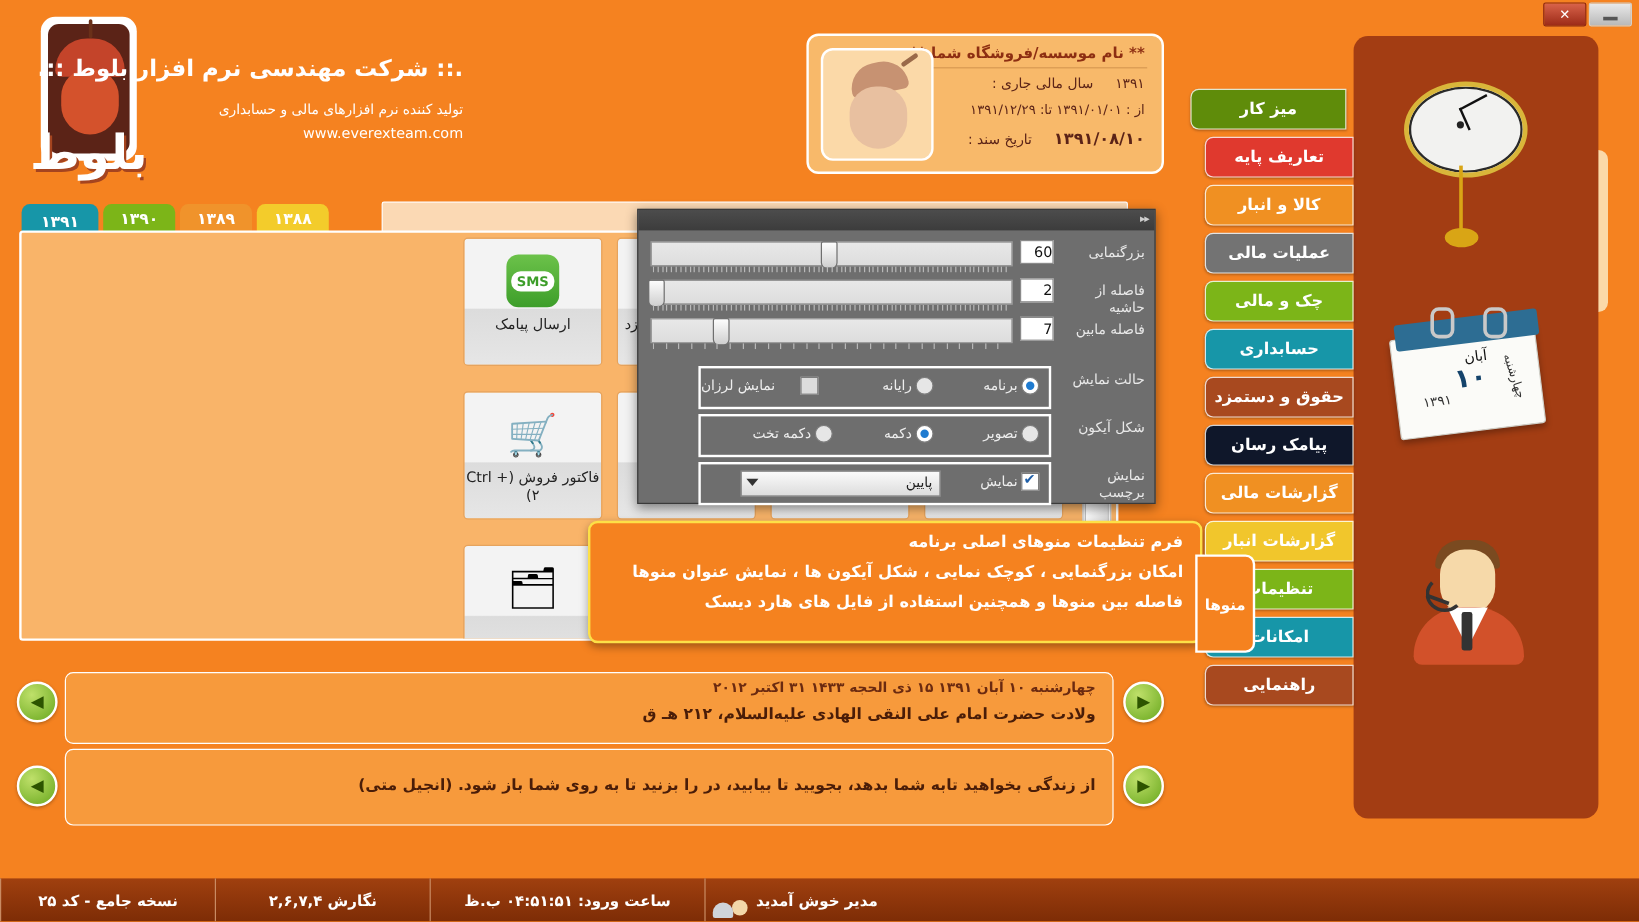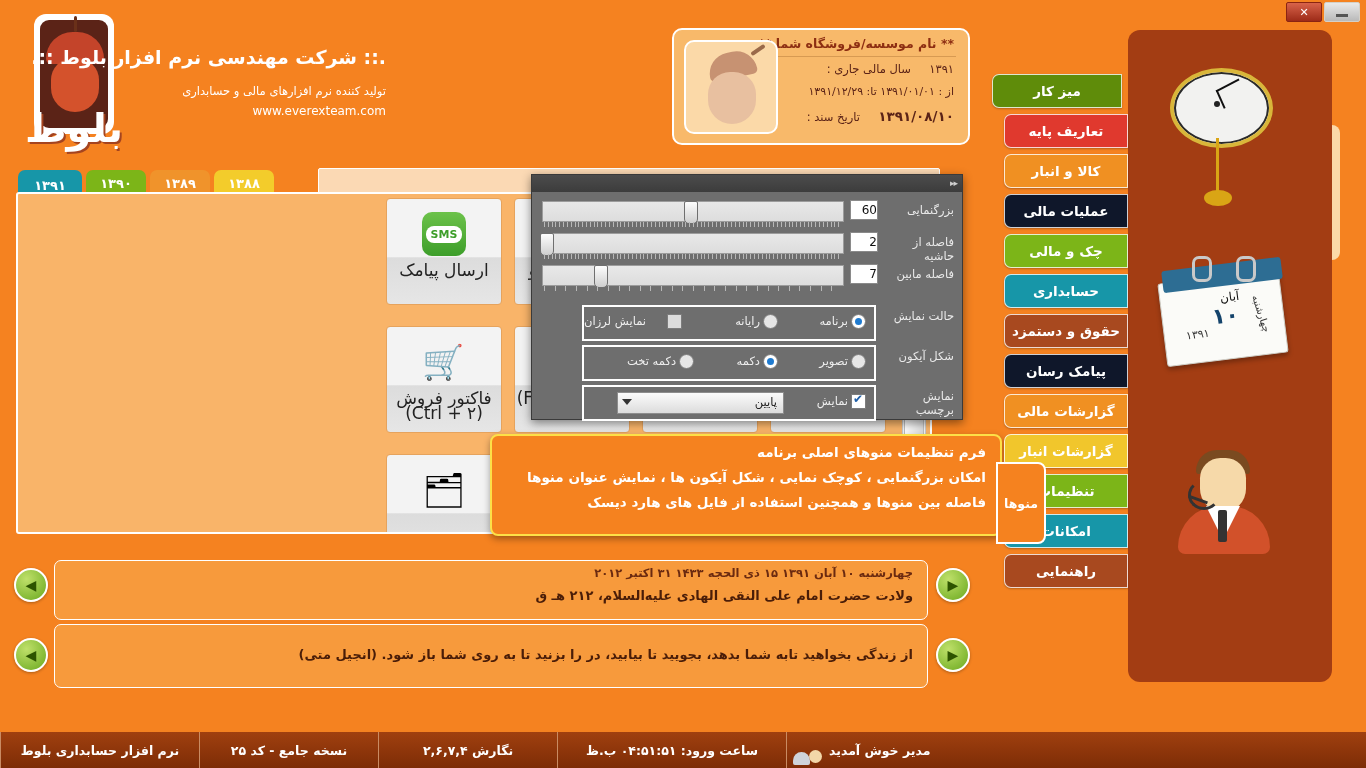--- a/index.html
+++ b/index.html
@@ -54,21 +54,21 @@
   #year-tabs{left:18px;top:170px;display:flex;flex-direction:row-reverse;gap:4px;}
   .ytab{width:60px;height:26px;border-radius:7px 7px 0 0;color:#fff;font-size:13px;font-weight:bold;
         display:flex;align-items:center;justify-content:center;cursor:pointer;}
 
   
   #main-panel{left:16px;top:192px;width:912px;height:338px;background:#f9b469;border:2px solid #ffffff;border-radius:3px;overflow:hidden;}
   #grid-area{position:absolute;right:44px;top:4px;left:4px;bottom:4px;}
   .tile{position:absolute;width:114px;height:105px;background:linear-gradient(#f3f3f3 0%,#f3f3f3 55%,#dcdcdc 56%,#e6e6e6 100%);
         border:1px solid #e6a35d;border-radius:4px;display:flex;flex-direction:column;align-items:center;cursor:pointer;}
   .tile .ic{margin-top:10px;width:50px;height:50px;display:flex;align-items:center;justify-content:center;font-size:34px;}
-  .tile .lbl{margin-top:4px;font-size:17px;color:#222;text-align:center;line-height:15px;}
+  .tile .lbl{margin-top:4px;font-size:12px;color:#222;text-align:center;line-height:15px;}
 
   
   #vscroll{position:absolute;right:4px;top:4px;width:22px;bottom:4px;background:#f3f3f3;border:1px solid #c9c9c9;cursor:pointer;}
   #vscroll .arr{position:absolute;left:0;width:20px;height:17px;background:linear-gradient(#fdfdfd,#e2e2e2);
      display:flex;align-items:center;justify-content:center;font-size:8px;color:#444;}
   #vscroll .arr.up{top:0;} #vscroll .arr.dn{bottom:0;}
   #vscroll .thumb{position:absolute;left:1px;top:19px;width:18px;height:290px;background:linear-gradient(90deg,#fefefe,#dadada);
      border:1px solid #bdbdbd;display:flex;align-items:center;justify-content:center;}
   #vscroll .thumb i{display:block;width:10px;height:6px;border-top:1px solid #888;border-bottom:1px solid #888;}
 
@@ -599,21 +599,21 @@
     <div class="tie"></div>
     <div class="mic"></div>
     <div class="boom"></div>
   </div>
 </div>
 
 <div id="sidebar">
     <div class="sbtn first" style="background: rgb(95, 140, 10); left: -6px; width: 130px;">میز کار</div>
     <div class="sbtn" style="background: rgb(224, 57, 46);">تعاریف پایه</div>
     <div class="sbtn" style="background: rgb(240, 144, 34);">کالا و انبار</div>
-    <div class="sbtn" style="background: #0f172a;">عملیات مالی</div>
+    <div class="sbtn" style="background: #737373;">عملیات مالی</div>
     <div class="sbtn" style="background: rgb(124, 181, 24);">چک و مالی</div>
     <div class="sbtn" style="background: rgb(23, 150, 168);">حسابداری</div>
     <div class="sbtn" style="background: rgb(168, 73, 31);">حقوق و دستمزد</div>
     <div class="sbtn" style="background: #0f172a;">پیامک رسان</div>
     <div class="sbtn" style="background: rgb(240, 144, 34);">گزارشات مالی</div>
     <div class="sbtn" style="background: rgb(241, 198, 44);">گزارشات انبار</div>
     <div class="sbtn" style="background: rgb(124, 181, 24);">تنظیمات</div>
     <div class="sbtn" style="background: rgb(23, 150, 168);">امکانات</div>
     <div class="sbtn" style="background: rgb(168, 73, 31);">راهنمایی</div>
   </div>
@@ -622,16 +622,15 @@
     <div class="sb-cell" style="flex: 1 1 0%; justify-content: flex-start; flex-direction: row-reverse;">
       <div class="sb-avatar">
         <div class="h"></div>
         <div class="b"></div>
       </div>
       <span style="margin-right: 8px;">مدیر خوش آمدید</span>
     </div>
     <div class="sb-cell" style="width: 200px;">ساعت ورود: ۰۴:۵۱:۵۱ ب.ظ</div>
     <div class="sb-cell" style="width: 150px;">نگارش ۲,۶,۷,۴</div>
     <div class="sb-cell" style="width: 150px;">نسخه جامع - کد ۲۵</div>
-    <div class="sb-cell" style="width: 170px;">نرم افزار حسابداری بلوط</div>
   </div>
 
 <div style="position: absolute; left: 996px; top: 462px; width: 46px; height: 78px; background: rgb(245, 130, 31); border: 2px solid rgb(255, 255, 255); border-radius: 0px 8px 8px 0px; color: rgb(255, 255, 255); font-size: 12.5px; font-weight: bold; display: flex; align-items: center; justify-content: center;">منوها</div>
 
 </body></html>

